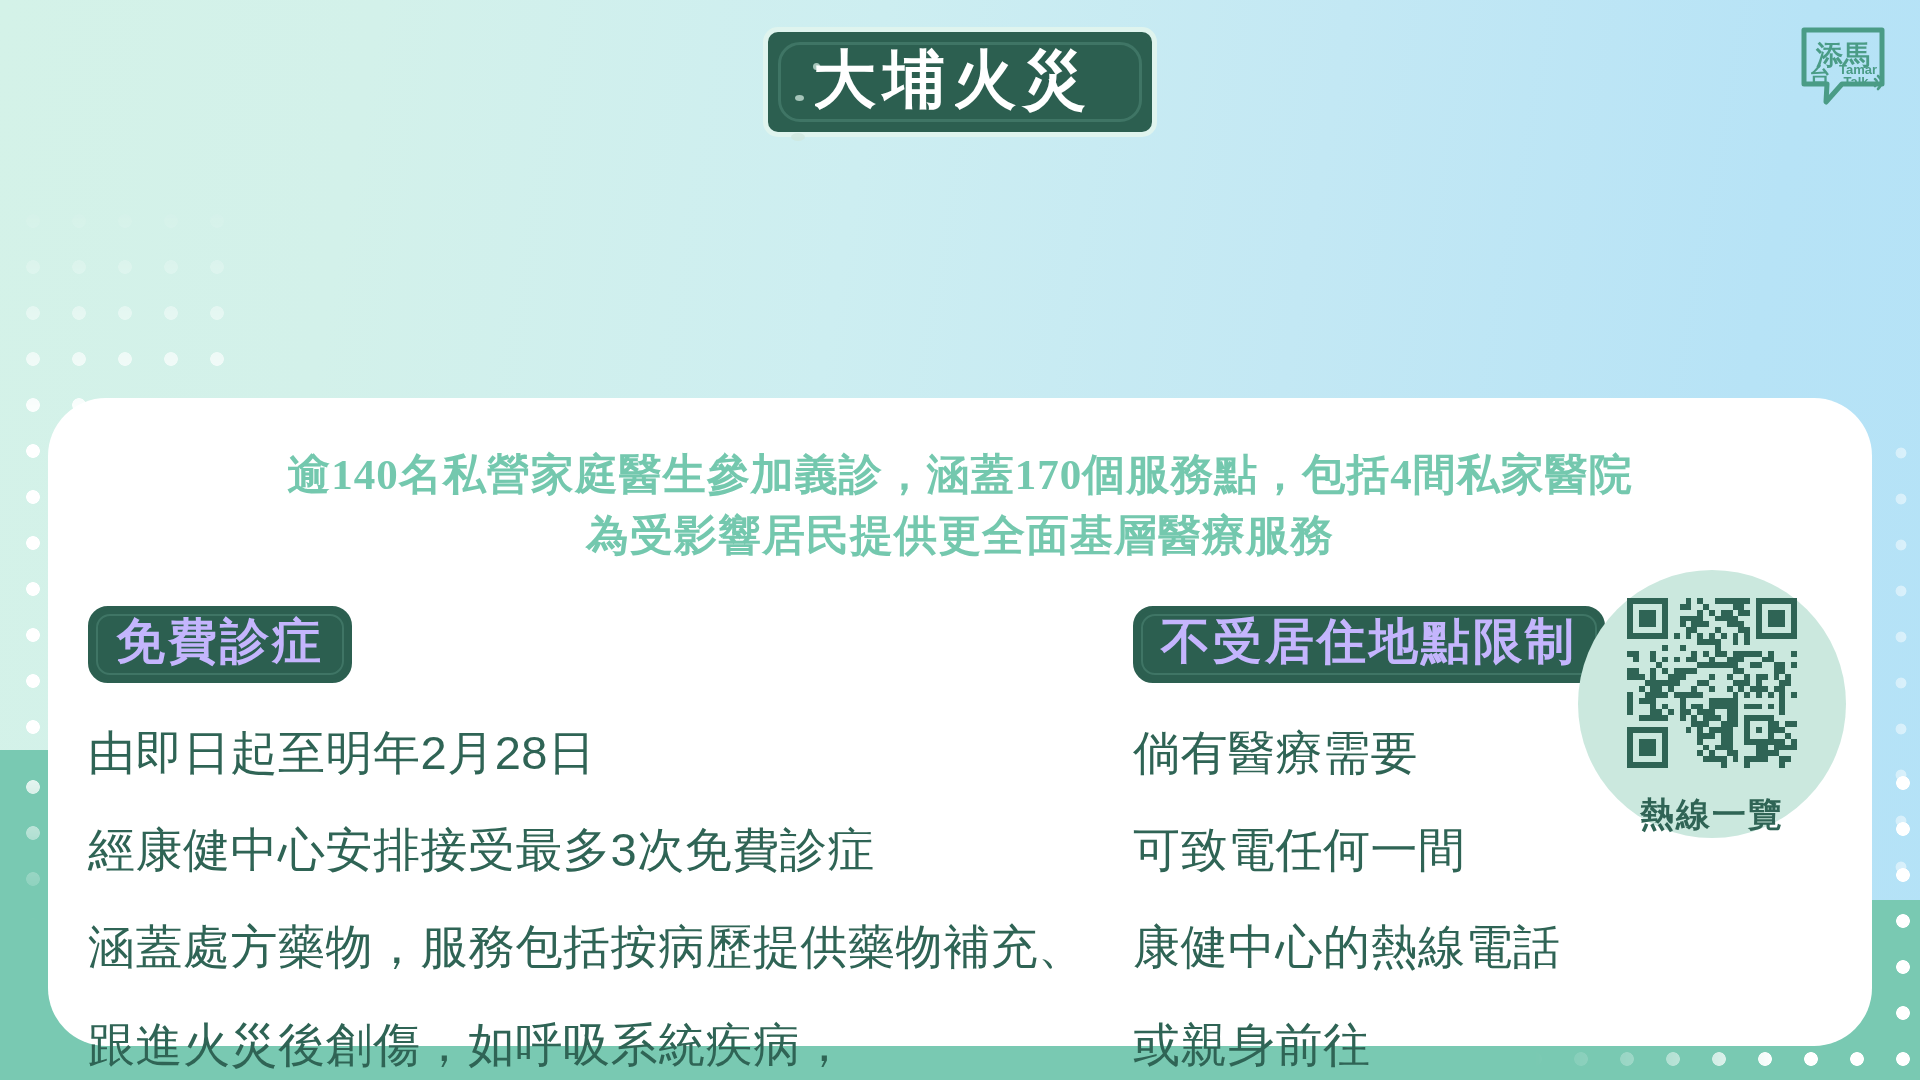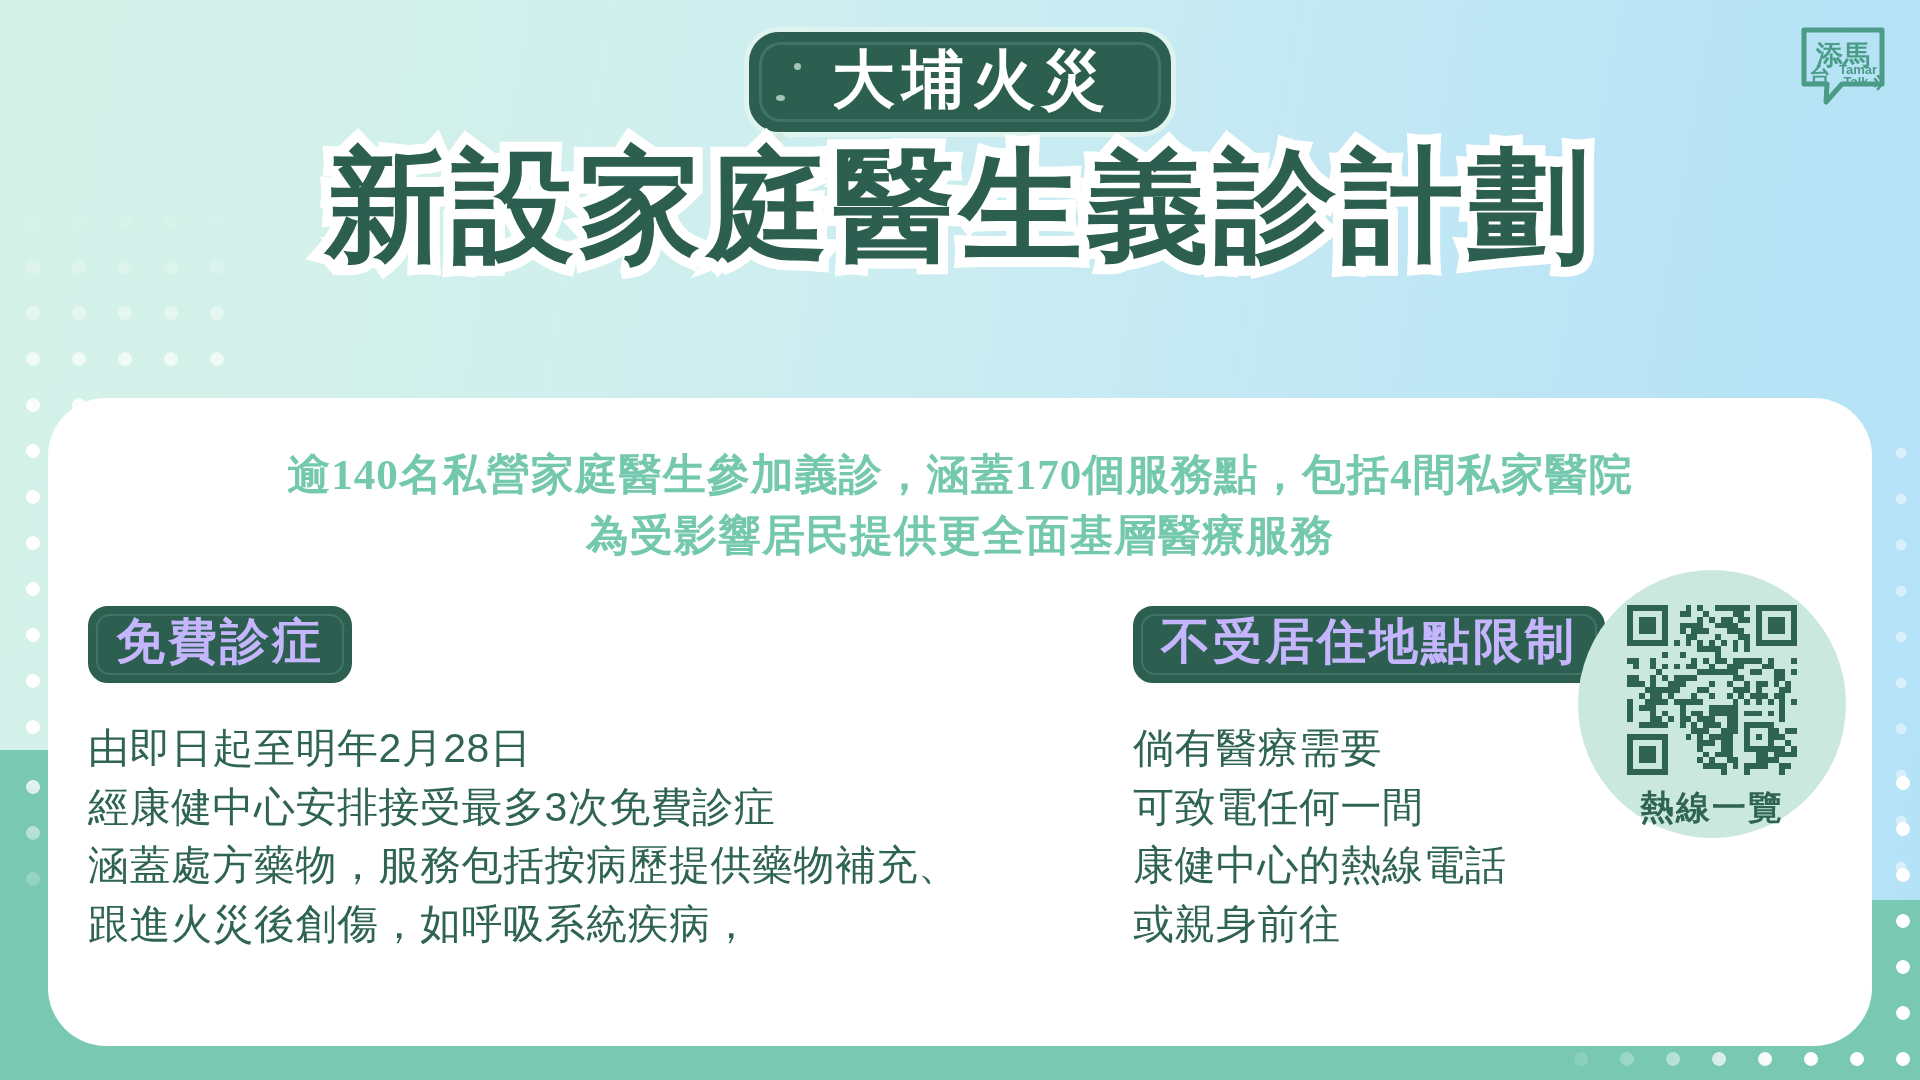--- a/index.html
+++ b/index.html
@@ -59,22 +59,22 @@
   }
   .logo svg{display:block;width:100%;height:100%;}
 
   
   .kicker-wrap{position:absolute;left:0;right:0;top:32px;display:flex;justify-content:center;}
   .kicker{
     position:relative;
     background:#2c5f50;
     border:5px solid #2c5f50;
     box-shadow:0 0 0 5px #dff4ee;
-    border-radius:30px;
-    padding:9px 54px 15px 78px;
+    border-radius:10px;
+    padding:9px 54px 15px 40px;
     display:flex;align-items:center;justify-content:center;
   }
   .kicker::before{
     content:"";position:absolute;inset:5px;border-radius:22px;
     border:3px solid #3f7565;pointer-events:none;
   }
   .kicker-text{
     position:relative;z-index:2;
     color:#ffffff;font-size:63px;font-weight:bold;letter-spacing:7px;
     line-height:1.05;white-space:nowrap;
@@ -117,28 +117,28 @@
     content:"";position:absolute;inset:4px;border-radius:14px;
     border:2px solid #3f7565;pointer-events:none;
   }
   .pill-text{
     position:relative;z-index:2;color:#c4b5fd;
     font-size:49px;font-weight:bold;letter-spacing:3px;line-height:1.1;white-space:nowrap;text-align:right;
   }
 
   .body-list{margin:36px 0 0 0;padding:0;list-style:none;}
   .body-list li{
-    color:#2f6455;font-size:41px;line-height:1.43;letter-spacing:.5px;white-space:nowrap;
+    color:#2f6455;font-size:47px;line-height:1.43;letter-spacing:.5px;white-space:nowrap;margin-top:30px;
   }
 
   
   .qr-badge{
     position:absolute;left:1530px;top:172px;width:268px;height:268px;
     border-radius:50%;background:#cbe8de;
-    display:flex;flex-direction:column;align-items:center;justify-content:center;
+    display:flex;flex-direction:column;align-items:center;justify-content:space-between;
     padding-top:28px;box-sizing:border-box;
   }
   .qr-code{width:170px;height:170px;display:block;}
   .qr-caption{
     margin-top:10px;color:#2f6455;font-size:34px;font-weight:bold;letter-spacing:2px;white-space:nowrap;
   }
 </style>
 </head>
 <body>
 
@@ -165,23 +165,20 @@
 
   <div class="kicker-wrap">
     <div class="kicker">
       <span class="kicker-speck" style="left:40px;top:26px;width:7px;height:7px;"></span>
       <span class="kicker-speck" style="left:22px;top:58px;width:9px;height:6px;"></span>
       <span class="kicker-speck" style="left:18px;top:96px;width:14px;height:8px;"></span>
       <span class="kicker-text">大埔火災</span>
     </div>
   </div>
 
-  <div class="headline-wrap">
-    <div class="headline">新設家庭醫生義診計劃</div>
-  </div>
 
   <div class="card">
 
     <div class="lede">
       <span class="lede-line">逾140名私營家庭醫生參加義診，涵蓋170個服務點，包括4間私家醫院</span>
       <span class="lede-line">為受影響居民提供更全面基層醫療服務</span>
     </div>
 
     <div class="col col-left">
       <div class="pill">

